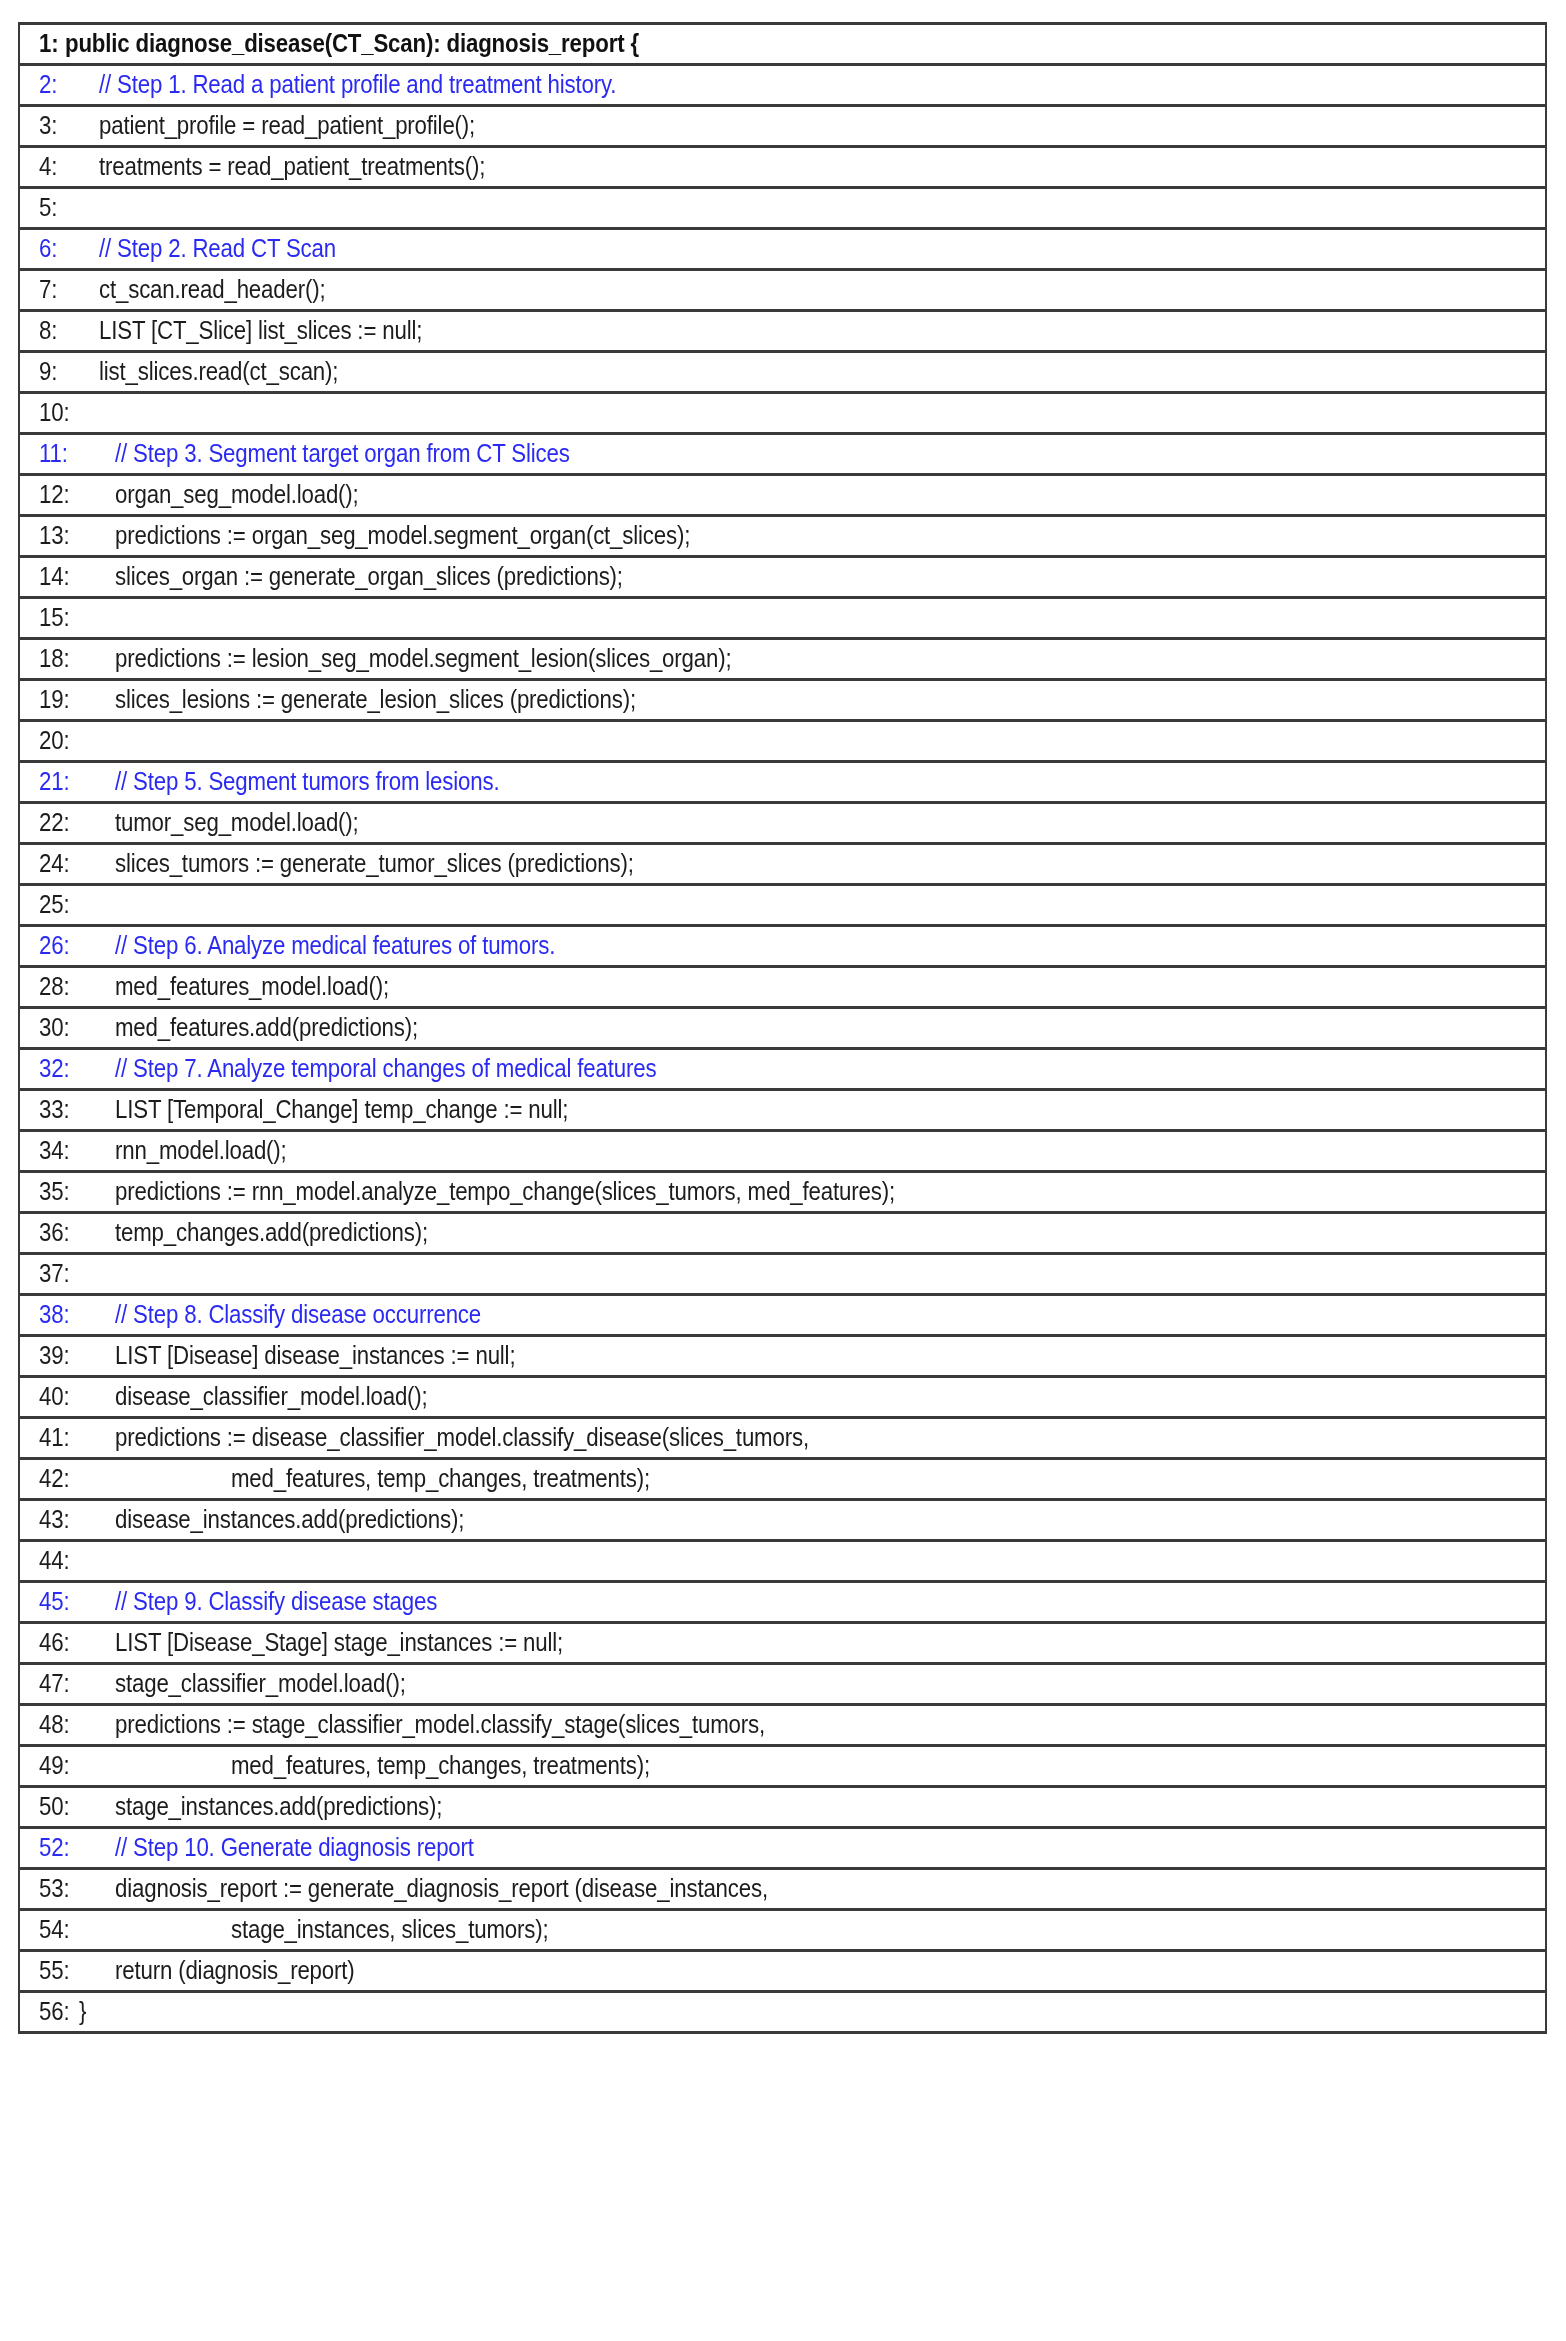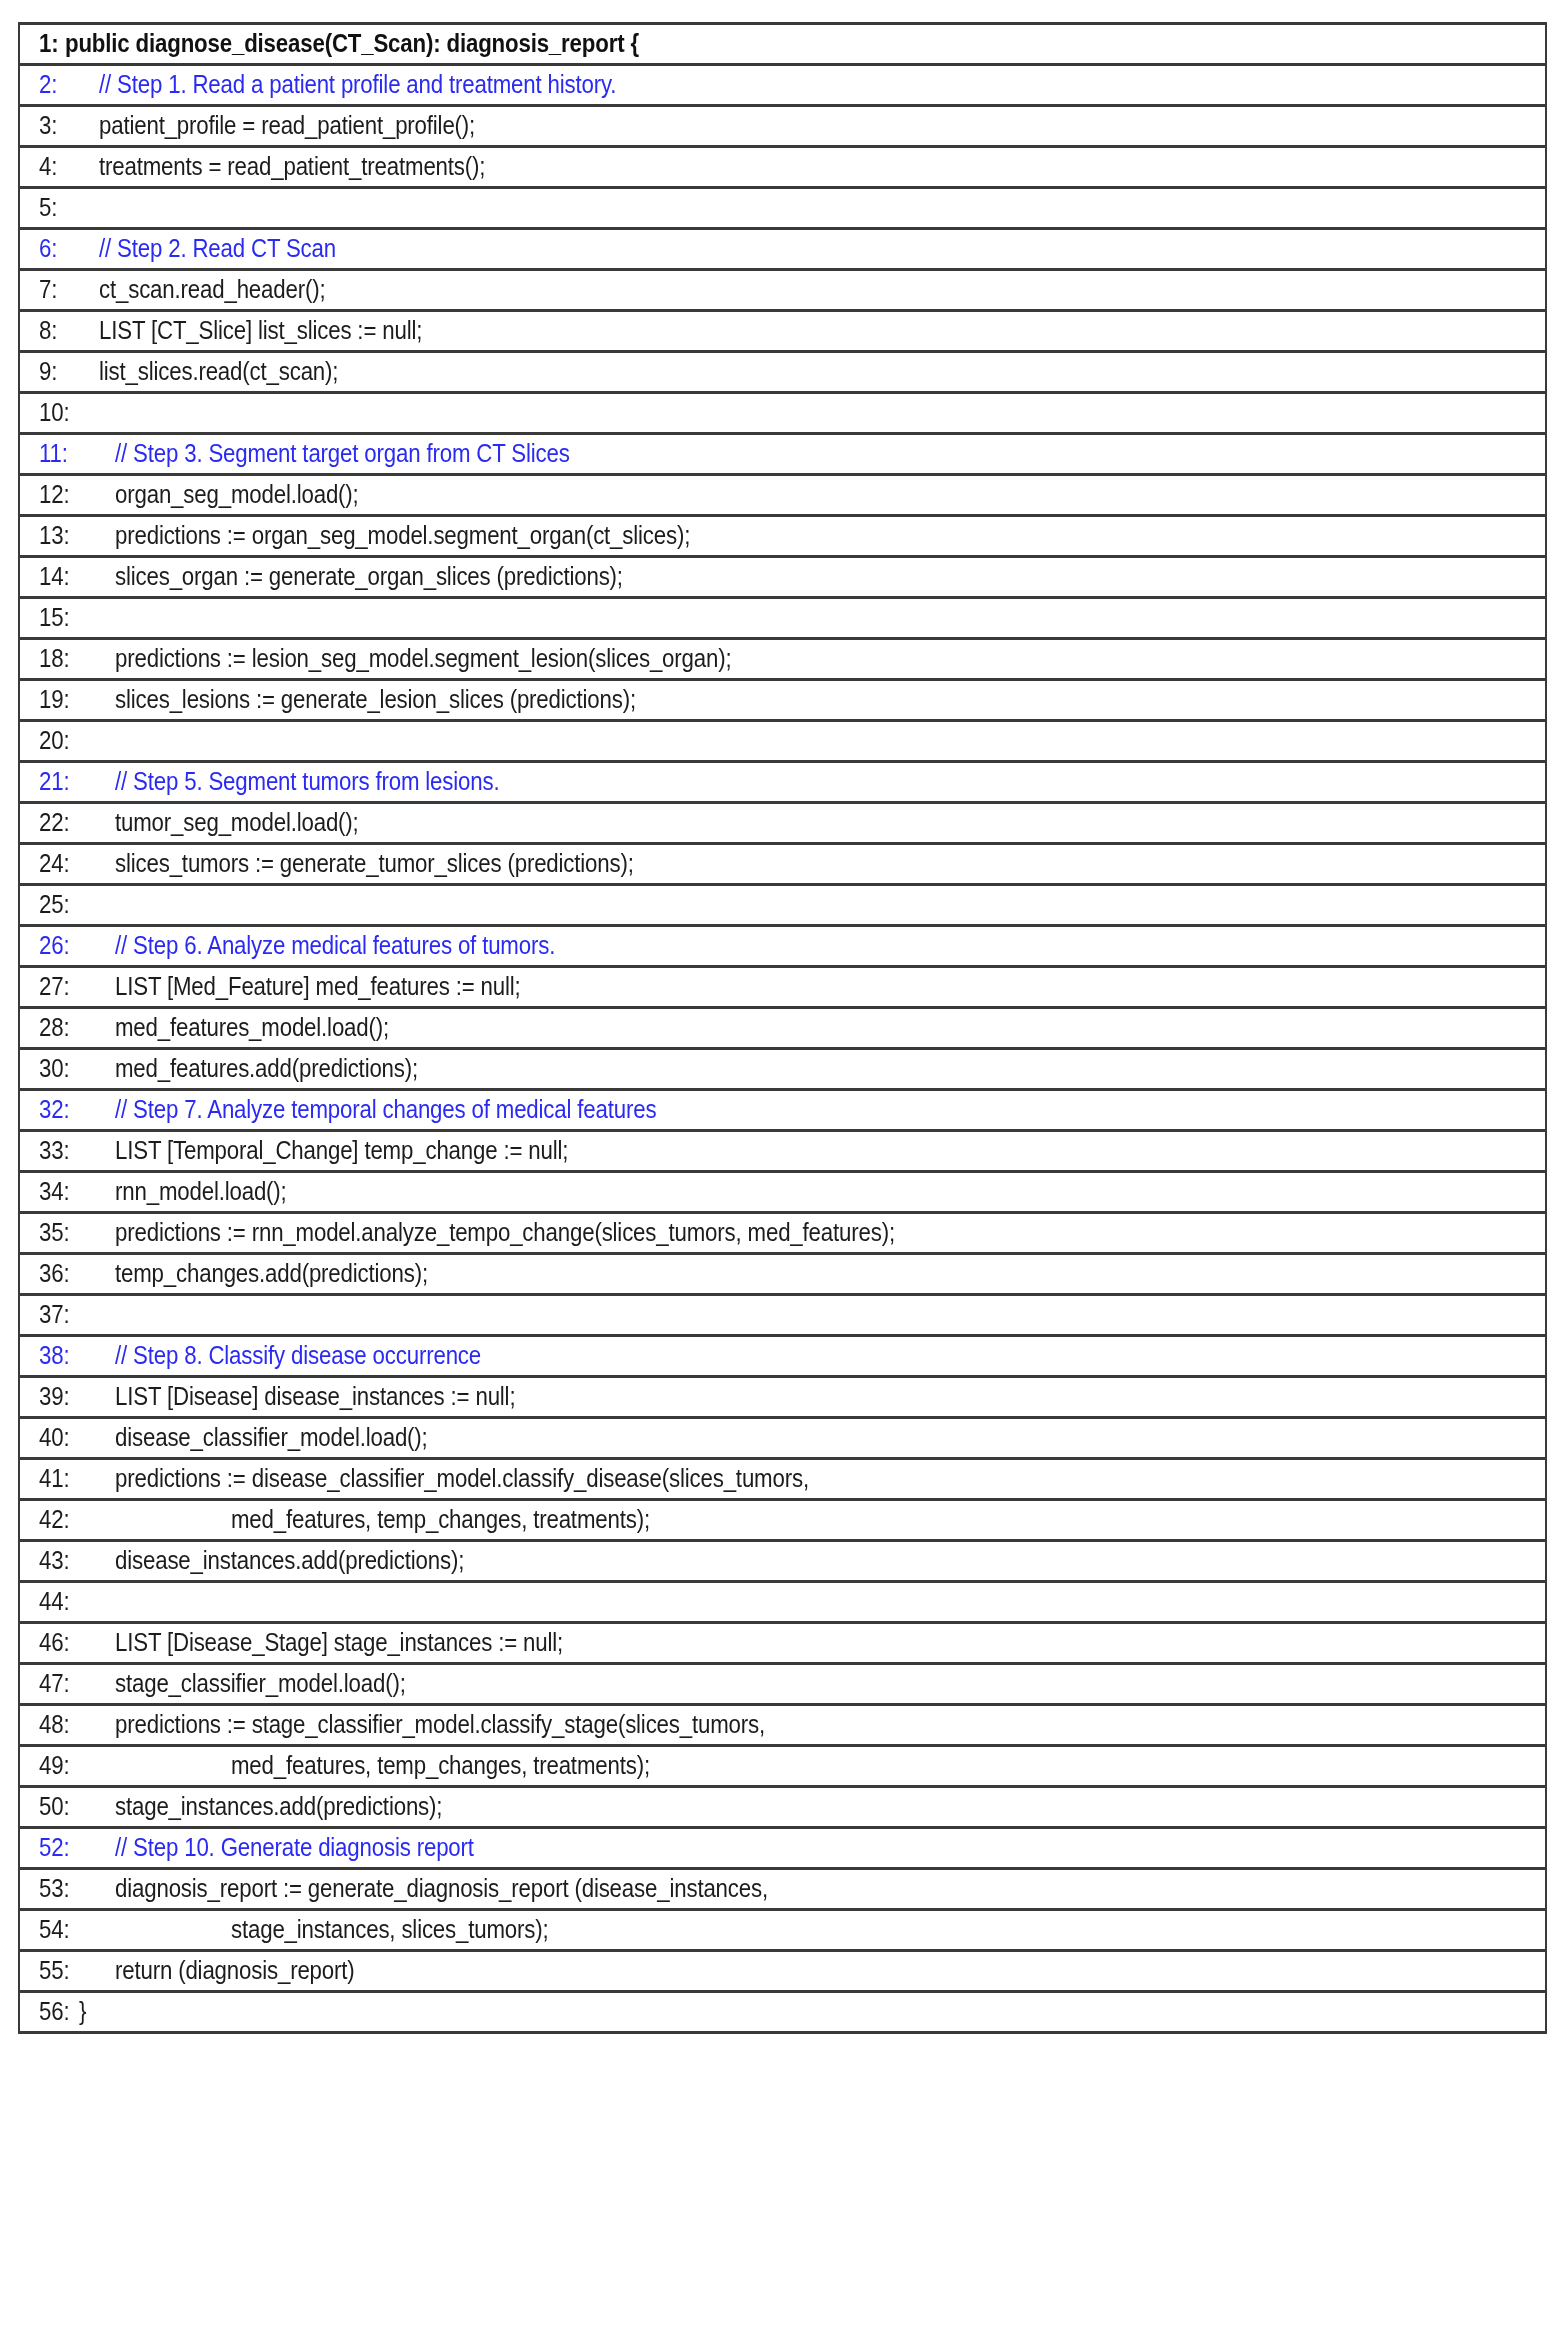--- a/index.html
+++ b/index.html
@@ -79,36 +79,36 @@
     <div class="code-row"><span class="ln">14:</span><span class="code i2">slices_organ := generate_organ_slices (predictions);</span></div>
     <div class="code-row"><span class="ln">15:</span><span class="code i2"></span></div>
     <div class="code-row"><span class="ln">18:</span><span class="code i2">predictions := lesion_seg_model.segment_lesion(slices_organ);</span></div>
     <div class="code-row"><span class="ln">19:</span><span class="code i2">slices_lesions := generate_lesion_slices (predictions);</span></div>
     <div class="code-row"><span class="ln">20:</span><span class="code i2"></span></div>
     <div class="code-row comment"><span class="ln">21:</span><span class="code i2">// Step 5. Segment tumors from lesions.</span></div>
     <div class="code-row"><span class="ln">22:</span><span class="code i2">tumor_seg_model.load();</span></div>
     <div class="code-row"><span class="ln">24:</span><span class="code i2">slices_tumors := generate_tumor_slices (predictions);</span></div>
     <div class="code-row"><span class="ln">25:</span><span class="code i2"></span></div>
     <div class="code-row comment"><span class="ln">26:</span><span class="code i2">// Step 6. Analyze medical features of tumors.</span></div>
-    <div class="code-row"><span class="ln">27:</span><span class="code i2">LIST [Med_Feature] med_features := null;</span></div>
     <div class="code-row"><span class="ln">28:</span><span class="code i2">med_features_model.load();</span></div>
     <div class="code-row"><span class="ln">30:</span><span class="code i2">med_features.add(predictions);</span></div>
     <div class="code-row comment"><span class="ln">32:</span><span class="code i2">// Step 7. Analyze temporal changes of medical features</span></div>
     <div class="code-row"><span class="ln">33:</span><span class="code i2">LIST [Temporal_Change] temp_change := null;</span></div>
     <div class="code-row"><span class="ln">34:</span><span class="code i2">rnn_model.load();</span></div>
     <div class="code-row"><span class="ln">35:</span><span class="code i2">predictions := rnn_model.analyze_tempo_change(slices_tumors, med_features);</span></div>
     <div class="code-row"><span class="ln">36:</span><span class="code i2">temp_changes.add(predictions);</span></div>
     <div class="code-row"><span class="ln">37:</span><span class="code i2"></span></div>
     <div class="code-row comment"><span class="ln">38:</span><span class="code i2">// Step 8. Classify disease occurrence</span></div>
     <div class="code-row"><span class="ln">39:</span><span class="code i2">LIST [Disease] disease_instances := null;</span></div>
     <div class="code-row"><span class="ln">40:</span><span class="code i2">disease_classifier_model.load();</span></div>
     <div class="code-row"><span class="ln">41:</span><span class="code i2">predictions := disease_classifier_model.classify_disease(slices_tumors,</span></div>
     <div class="code-row"><span class="ln">42:</span><span class="code i3">med_features, temp_changes, treatments);</span></div>
     <div class="code-row"><span class="ln">43:</span><span class="code i2">disease_instances.add(predictions);</span></div>
     <div class="code-row"><span class="ln">44:</span><span class="code i2"></span></div>
+    <div class="code-row comment"><span class="ln">45:</span><span class="code i2">// Step 9. Classify disease stages</span></div>
     <div class="code-row"><span class="ln">46:</span><span class="code i2">LIST [Disease_Stage] stage_instances := null;</span></div>
     <div class="code-row"><span class="ln">47:</span><span class="code i2">stage_classifier_model.load();</span></div>
     <div class="code-row"><span class="ln">48:</span><span class="code i2">predictions := stage_classifier_model.classify_stage(slices_tumors,</span></div>
     <div class="code-row"><span class="ln">49:</span><span class="code i3">med_features, temp_changes, treatments);</span></div>
     <div class="code-row"><span class="ln">50:</span><span class="code i2">stage_instances.add(predictions);</span></div>
     <div class="code-row comment"><span class="ln">52:</span><span class="code i2">// Step 10. Generate diagnosis report</span></div>
     <div class="code-row"><span class="ln">53:</span><span class="code i2">diagnosis_report := generate_diagnosis_report (disease_instances,</span></div>
     <div class="code-row"><span class="ln">54:</span><span class="code i3">stage_instances, slices_tumors);</span></div>
     <div class="code-row"><span class="ln">55:</span><span class="code i2">return (diagnosis_report)</span></div>
     <div class="code-row"><span class="ln">56:</span><span class="code " style="left: 59px;">}</span></div>

